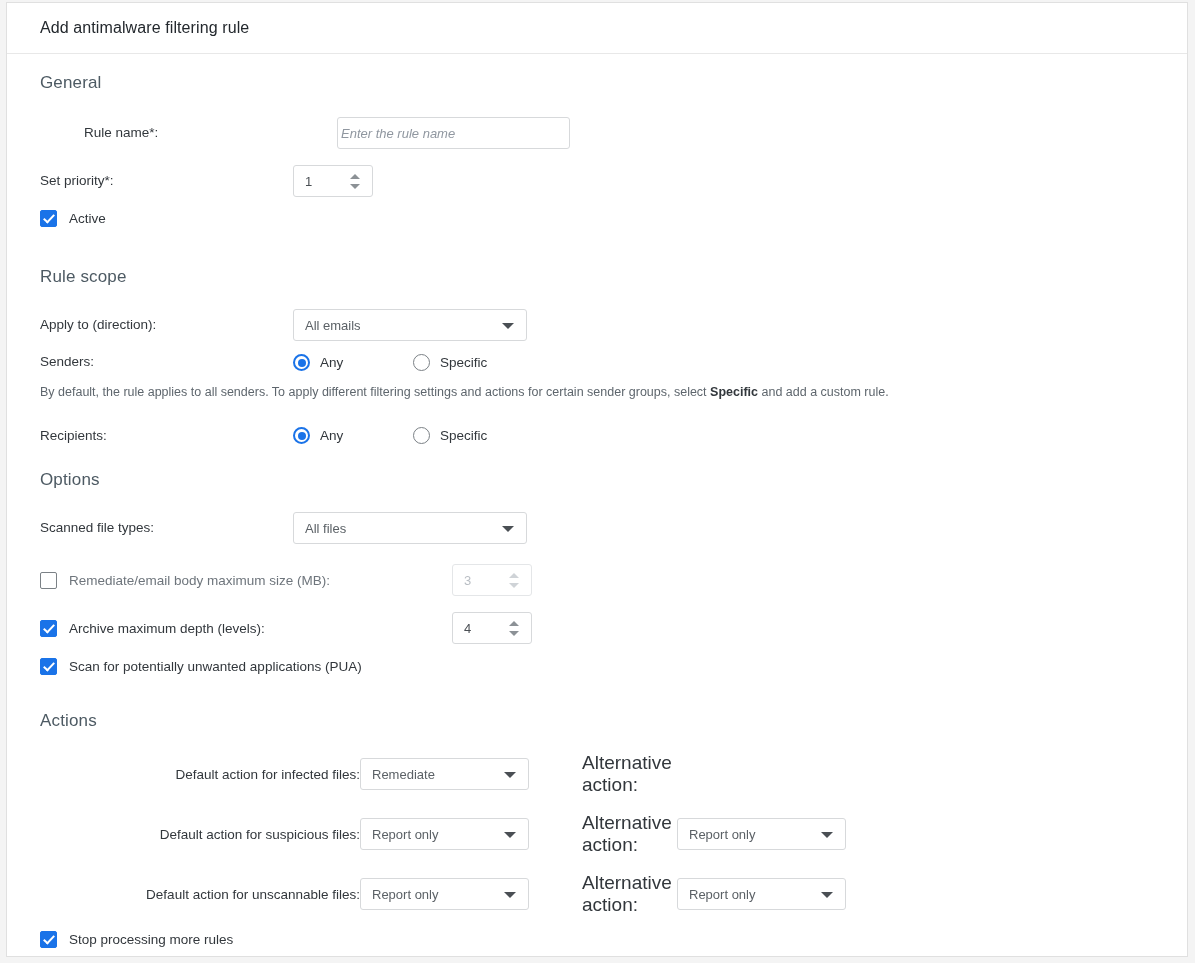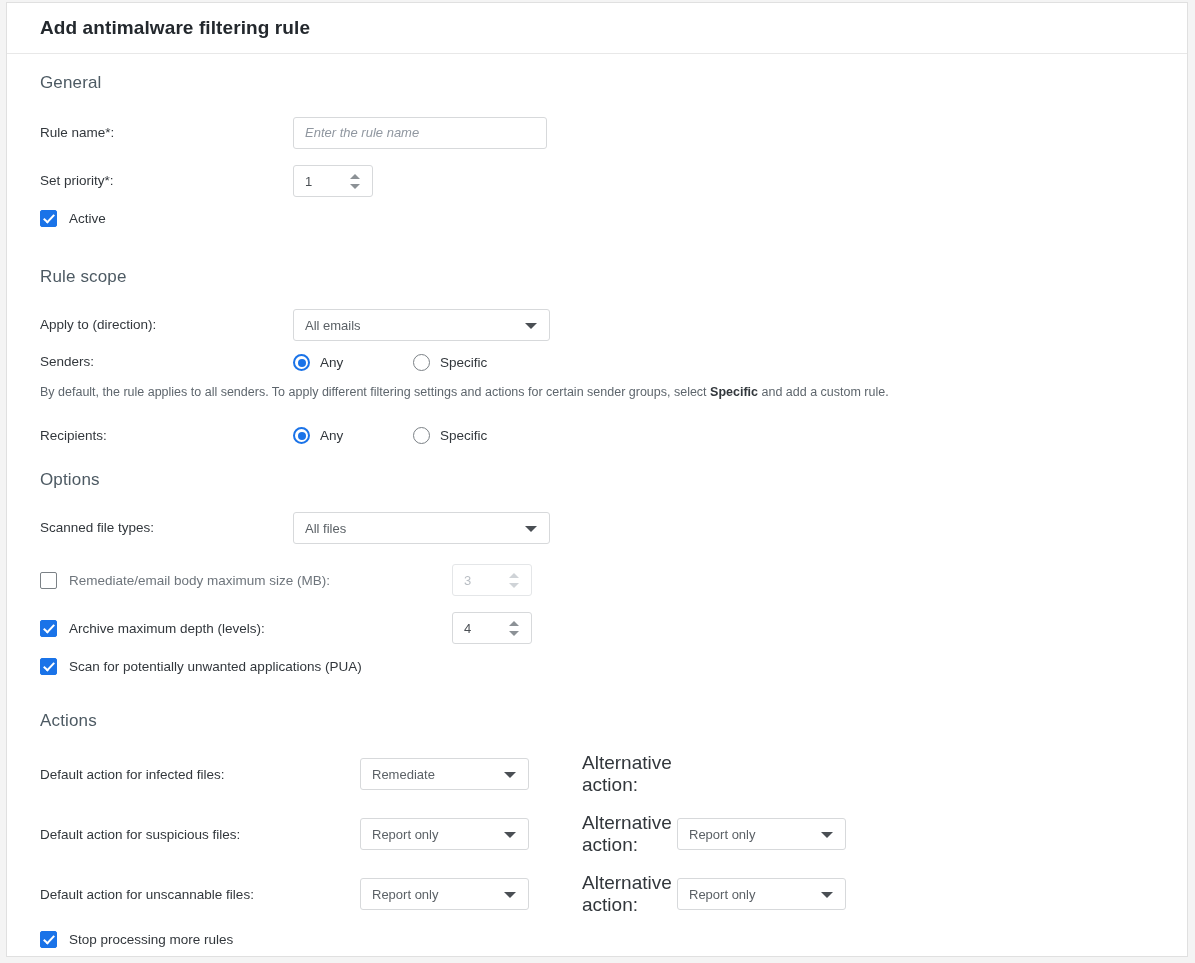--- a/index.html
+++ b/index.html
@@ -39,22 +39,22 @@
   
   .card-header {
     height: 51px;
     border-bottom: 1px solid #e8e8e8;
     box-sizing: border-box;
     display: flex;
     align-items: center;
     padding-left: 33px;
   }
   .card-title {
-    font-size: 19px;
-    font-weight: 700;
+    font-size: 16px;
+    font-weight: 400;
     color: #23282d;
     letter-spacing: 0.1px;
   }
 
   
   .card-body {
     padding: 0 33px;
     box-sizing: border-box;
   }
 
@@ -81,29 +81,29 @@
     color: #32373c;
     line-height: 1.2;
   }
   .lbl-w {
     width: 253px;
     flex: 0 0 253px;
   }
 
   
   .text-input {
-    width: 254px;
+    width: 233px;
     height: 32px;
     border: 1px solid #d7d9db;
     border-radius: 3px;
     box-sizing: border-box;
     font-family: "Liberation Sans", sans-serif;
-    font-size: 12px;
-    color: #32373c;
-    padding: 0 11px;
+    font-size: 14px;
+    color: #32373c;
+    padding: 0 3px;
     background: #fff;
     outline: none;
   }
   .text-input::placeholder {
     color: #9097a0;
     font-style: italic;
     font-size: 13px;
   }
 
   
@@ -173,21 +173,21 @@
   .select .caret {
     position: absolute;
     right: 12px;
     top: 50%;
     margin-top: -2px;
     width: 0; height: 0;
     border-left: 6px solid transparent;
     border-right: 6px solid transparent;
     border-top: 6px solid #4a4f54;
   }
-  .select-wide { width: 257px; }
+  .select-wide { width: 234px; }
   .select-act  { width: 169px; }
 
   
   .cb-row { display: flex; align-items: center; }
   .cb {
     width: 17px; height: 17px;
     border-radius: 2px;
     box-sizing: border-box;
     flex: 0 0 17px;
     position: relative;
@@ -239,38 +239,39 @@
 
   
   .helptext {
     font-size: 12.5px;
     color: #5e666d;
     line-height: 1.3;
   }
   .helptext b { font-weight: 700; color: #32373c; }
 
   
-  .mt-general-1 { margin-top: 24px; }
+  .mt-general-1 { margin-top: 24px; margin-left: 44px; }
   .mt-18 { margin-top: 16px; }
   .mt-13 { margin-top: 13px; }
   .mt-20 { margin-top: 20px; }
   .mt-22 { margin-top: 22px; }
   .mt-27 { margin-top: 27px; }
 
   .act-grid { }
   .act-row {
     display: flex;
     align-items: center;
     margin-top: 18px;
   }
   .act-lbl {
     width: 320px;
     flex: 0 0 320px;
     font-size: 13.5px;
     color: #32373c;
+    text-align: right;
   }
   .act-alt-lbl {
     width: 148px;
     flex: 0 0 148px;
     padding-left: 53px;
     box-sizing: border-box;
     font-size: 19px;
     color: #32373c;
   }
   .opt-row {

